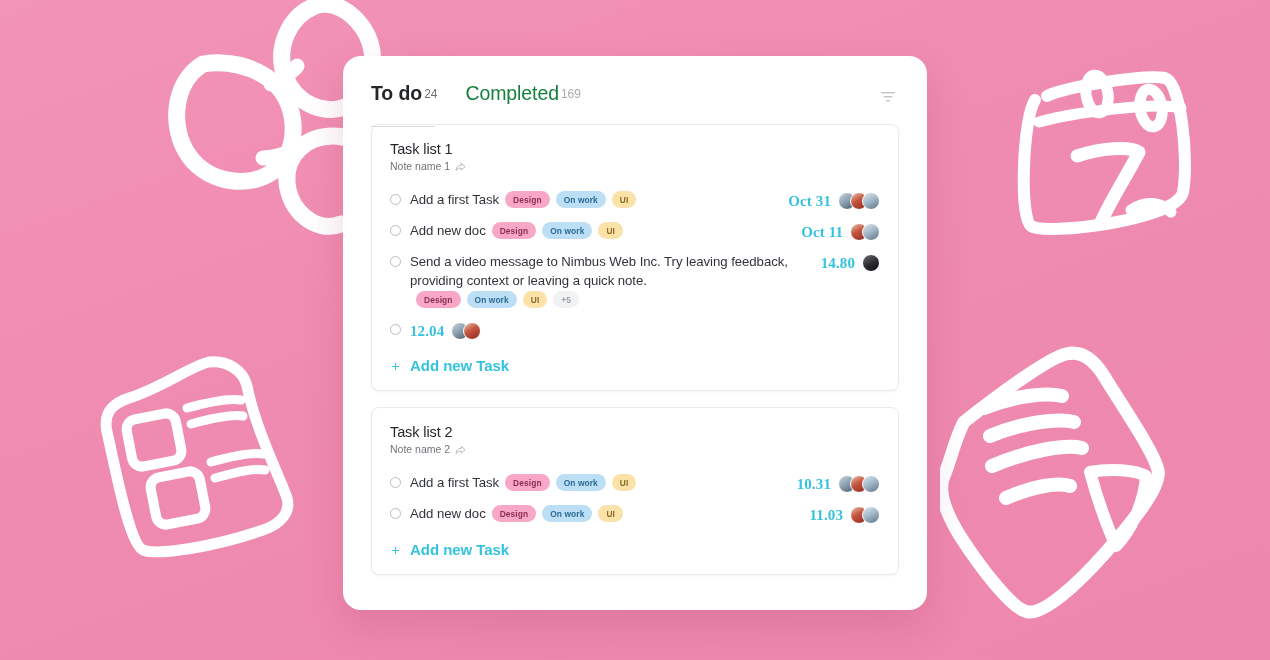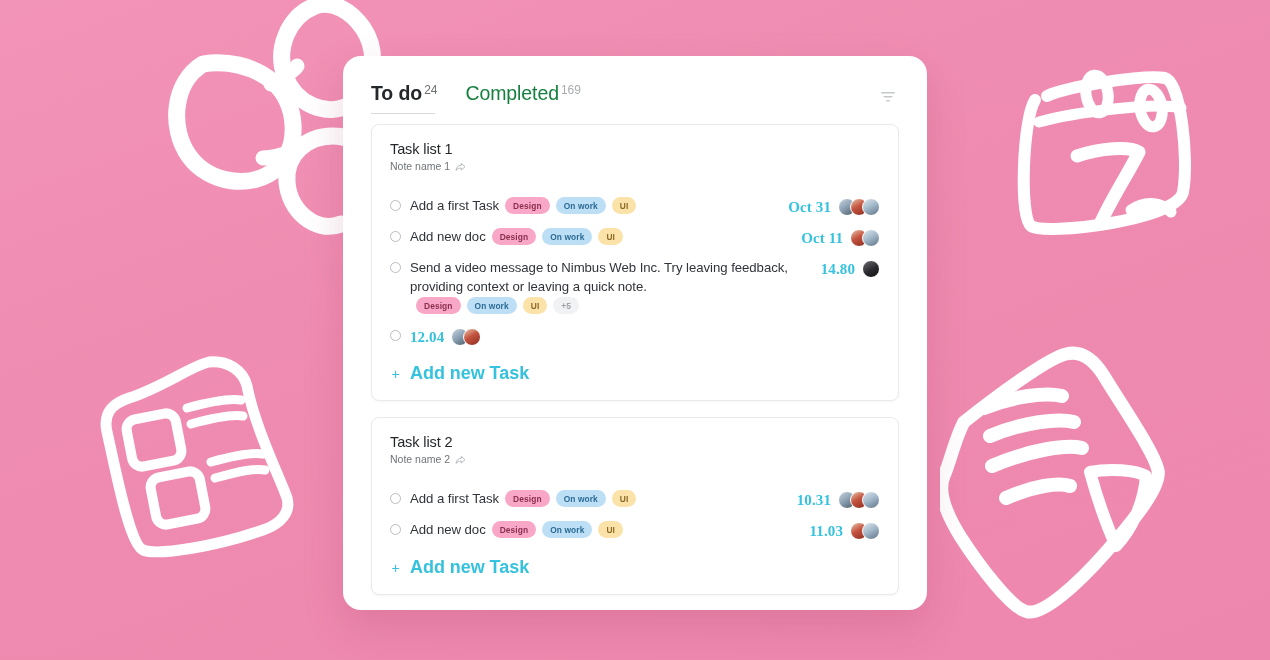--- a/index.html
+++ b/index.html
@@ -54,24 +54,24 @@
   
   .tabs-row {
     display: flex;
     align-items: flex-start;
     height: 42px;
     position: relative;
   }
 
   .tab {
     display: flex;
-    align-items: flex-start;
+    align-items: center;
     cursor: pointer;
     margin-right: 28px;
-    padding-bottom: 9px;
+    padding-bottom: 22px;
     position: relative;
   }
 
   .tab-label {
     font-size: 19.5px;
     letter-spacing: -0.1px;
   }
 
   .tab-count {
     font-size: 12px;
@@ -124,21 +124,21 @@
   .card-note {
     display: flex;
     align-items: flex-end;
     font-size: 10.5px;
     color: #6f7479;
     margin-top: 3px;
   }
 
   .card-note .share-icon { margin-left: 5px; display: inline-flex; }
 
-  .tasks { margin-top: 19px; }
+  .tasks { margin-top: 13px; }
 
   .task-row {
     display: flex;
     align-items: flex-start;
     padding: 5px 0 6px 0;
     position: relative;
   }
 
   .checkbox {
     width: 11px;
@@ -235,21 +235,21 @@
     font-size: 14px;
     font-weight: 400;
     width: 11px;
     margin-right: 9px;
     line-height: 1;
     text-align: center;
   }
 
   .add-label {
     color: #35c2de;
-    font-size: 18px;
+    font-size: 15px;
     font-weight: 700;
     letter-spacing: -0.05px;
   }
 </style>
 </head>
 <body>
 
 <div class="bg">
 
   <svg class="doodle doodle-network" width="260" height="250" viewBox="0 0 260 250">

